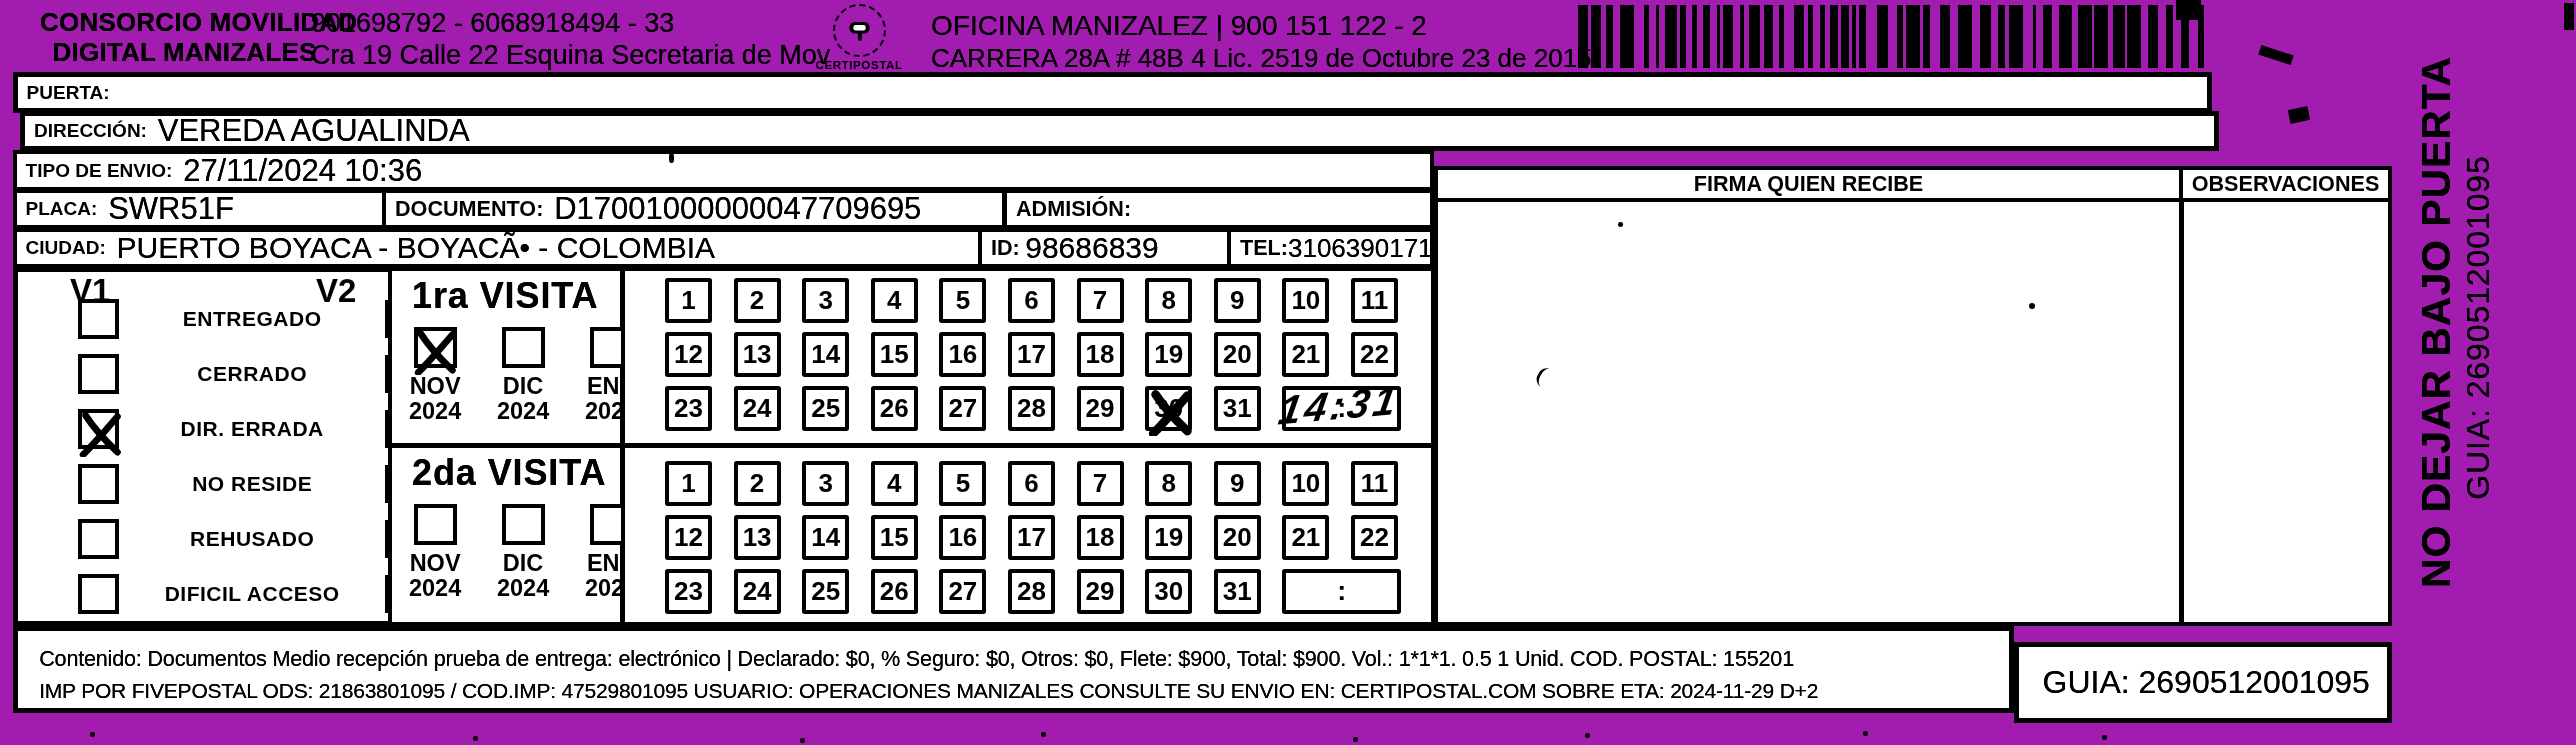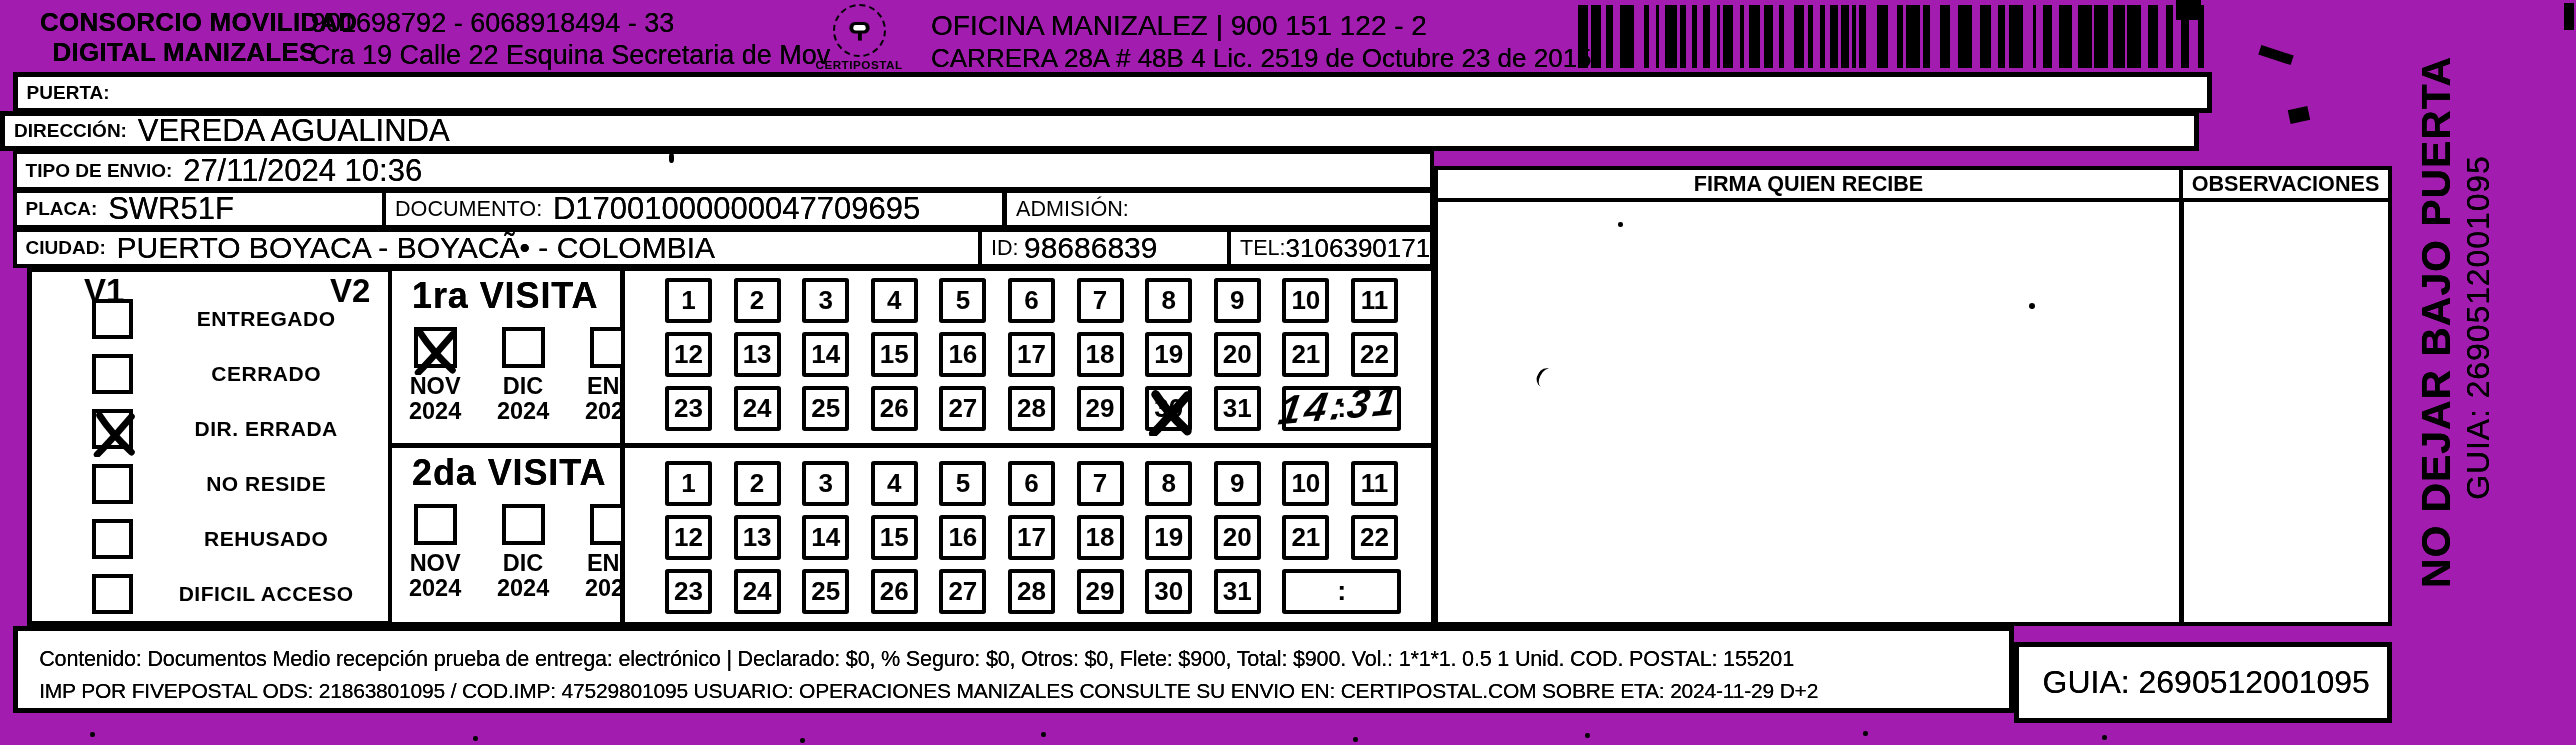--- a/index.html
+++ b/index.html
@@ -3,21 +3,21 @@
 <meta charset="utf-8">
 <style>
   html,body{margin:0;padding:0;background:#fff;}
   #doc{position:relative;width:2576px;height:746px;background:#a21caf;color:#000;
        font-family:"Liberation Sans",sans-serif;overflow:hidden;}
   .abs{position:absolute;}
   .ink{text-shadow:0 0 0.5px #000;}
   .cell{position:absolute;border:4.5px solid #000;box-sizing:border-box;background:#fff;}
   .row{display:flex;align-items:center;gap:10.8px;padding-left:9px;}
   .lbl{font-size:19px;font-weight:bold;white-space:nowrap;}
-  .lbl2{font-size:21.6px;font-weight:normal;white-space:nowrap;}
+  .lbl2{font-size:21.6px;font-weight:bold;white-space:nowrap;}
   .val{font-size:30px;white-space:nowrap;}
   .val-big{font-size:31px;white-space:nowrap;}
   
   .h-company{left:40px;top:7.2px;font-size:26px;line-height:30px;font-weight:bold;letter-spacing:0.2px;}
   .h-company .l2{padding-left:12.6px;}
   .h-reg{left:311px;top:7.2px;font-size:27px;line-height:32px;}
   .h-office{left:931px;top:9px;font-size:28px;line-height:33px;}
   .h-office .l2{font-size:26px;}
   .logo{left:805px;top:3.6px;width:108px;text-align:center;}
   .logo-circle{width:49px;height:49px;margin:0 auto;border:2.7px dashed #000;border-radius:50%;
@@ -143,21 +143,21 @@
       <div class="bar" style="left: 588px; width: 7.2px;"></div>
       <div class="bar" style="left: 603px; width: 8px;"></div>
       <div class="bar" style="left: 620px; width: 6.3px;"></div>
     </div>
   <div class="smudge" style="left:2176px;top:0;width:25px;height:20px;"></div>
   <div class="smudge" style="left:2564px;top:2.7px;width:10px;height:27px;"></div>
 
   <div class="cell row" style="left:12.6px;top:72px;width:2199px;height:41px;border-width:5.4px;">
     <span class="lbl">PUERTA:</span>
   </div>
-  <div class="cell row" style="left:0;top:111px;width:2199px;height:40px;border-width:5.4px;">
+  <div class="cell row" style="left:20px;top:111px;width:2199px;height:40px;border-width:5.4px;">
     <span class="lbl">DIRECCIÓN:</span>
     <span class="val-big ink">VEREDA AGUALINDA</span>
   </div>
   <div class="cell row" style="left:12.6px;top:150px;width:1421px;height:41px;">
     <span class="lbl">TIPO DE ENVIO:</span>
     <span class="val-big ink">27/11/2024 10:36</span>
   </div>
   <div class="cell row" style="left:12.6px;top:189px;width:373px;height:40px;">
     <span class="lbl">PLACA:</span>
     <span class="val-big ink">SWR51F</span>
@@ -184,21 +184,21 @@
 
   <div class="cell" style="left:1434px;top:166px;width:958px;height:460px;">
     <div class="hdr-center" style="position:absolute;left:0;top:0;width:745px;height:32px;border-right:4.5px solid #000;border-bottom:4.5px solid #000;box-sizing:border-box;">FIRMA QUIEN RECIBE</div>
     <div class="hdr-center" style="position:absolute;left:745px;top:0;right:0;height:32px;border-bottom:4.5px solid #000;box-sizing:border-box;">OBSERVACIONES</div>
     <div style="position:absolute;left:741px;top:32px;bottom:0;width:4.5px;background:#000;"></div>
     <div style="position:absolute;left:99px;top:198px;width:14.4px;height:20px;border-left:3.6px solid #000;transform:rotate(28deg);border-radius:50%;"></div>
     <div class="spk" style="left:591px;top:133px;width:6.3px;height:6.3px;"></div>
     <div class="spk" style="left:180px;top:52px;width:4.5px;height:4.5px;"></div>
   </div>
 
-  <div class="cell" style="left:27px;top:267px;width:439px;height:359px;border-width:5.4px;">
+  <div class="cell" style="left:13px;top:267px;width:439px;height:359px;border-width:5.4px;">
     <span class="vlabel" style="left:52px;">V1</span>
     <span class="vlabel" style="left:298px;">V2</span>
     <div id="status-rows">
         <div class="status-row">
           <div class="cb"></div>
           <div class="status-label">ENTREGADO</div>
           <div class="cb cb-sm"></div>
         </div>
         <div class="status-row">
           <div class="cb"></div>

